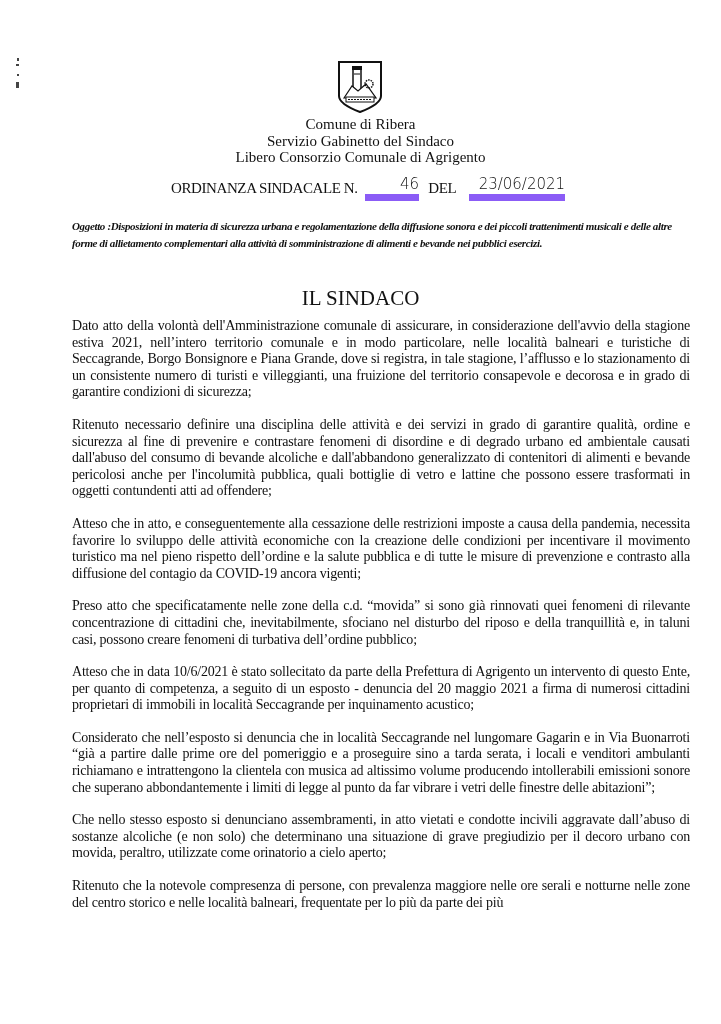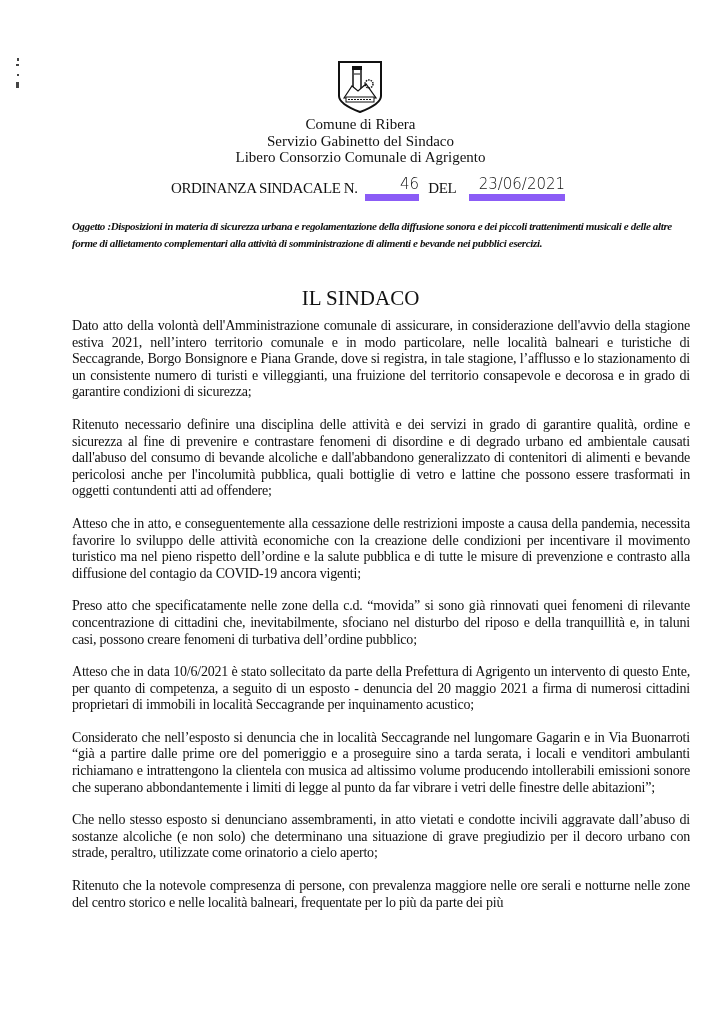--- a/index.html
+++ b/index.html
@@ -66,17 +66,17 @@
 
   <div class="title">IL SINDACO</div>
 
   <div class="body">
     <p>Dato atto della volontà dell'Amministrazione comunale di assicurare, in considerazione dell'avvio della stagione estiva 2021, nell’intero territorio comunale e in modo particolare, nelle località balneari e turistiche di Seccagrande, Borgo Bonsignore e Piana Grande, dove si registra, in tale stagione, l’afflusso e lo stazionamento di un consistente numero di turisti e villeggianti, una fruizione del territorio consapevole e decorosa e in grado di garantire condizioni di sicurezza;</p>
     <p>Ritenuto necessario definire una disciplina delle attività e dei servizi in grado di garantire qualità, ordine e sicurezza al fine di prevenire e contrastare fenomeni di disordine e di degrado urbano ed ambientale causati dall'abuso del consumo di bevande alcoliche e dall'abbandono generalizzato di contenitori di alimenti e bevande pericolosi anche per l'incolumità pubblica, quali bottiglie di vetro e lattine che possono essere trasformati in oggetti contundenti atti ad offendere;</p>
     <p>Atteso che in atto, e conseguentemente alla cessazione delle restrizioni imposte a causa della pandemia, necessita favorire lo sviluppo delle attività economiche con la creazione delle condizioni per incentivare il movimento turistico ma nel pieno rispetto dell’ordine e la salute pubblica e di tutte le misure di prevenzione e contrasto alla diffusione del contagio da COVID-19 ancora vigenti;</p>
     <p>Preso atto che specificatamente nelle zone della c.d. “movida” si sono già rinnovati quei fenomeni di rilevante concentrazione di cittadini che, inevitabilmente, sfociano nel disturbo del riposo e della tranquillità e, in taluni casi, possono creare fenomeni di turbativa dell’ordine pubblico;</p>
     <p>Atteso che in data 10/6/2021 è stato sollecitato da parte della Prefettura di Agrigento un intervento di questo Ente, per quanto di competenza, a seguito  di un esposto - denuncia del 20 maggio 2021 a firma di numerosi cittadini proprietari di immobili in località Seccagrande per inquinamento acustico;</p>
     <p>Considerato che nell’esposto si denuncia che in località Seccagrande nel lungomare Gagarin e in Via Buonarroti “già a partire dalle prime ore del pomeriggio e a proseguire sino a tarda serata, i locali e venditori ambulanti richiamano e intrattengono la clientela con musica ad altissimo volume producendo intollerabili emissioni sonore che superano abbondantemente i limiti di legge al punto da far vibrare i vetri delle finestre delle abitazioni”;</p>
-    <p>Che nello stesso esposto si denunciano assembramenti, in atto vietati e condotte incivili aggravate dall’abuso di sostanze alcoliche (e non solo) che determinano una situazione di grave pregiudizio per il decoro urbano con strade, peraltro, utilizzate come orinatorio a cielo aperto;</p>
+    <p>Che nello stesso esposto si denunciano assembramenti, in atto vietati e condotte incivili aggravate dall’abuso di sostanze alcoliche (e non solo) che determinano una situazione di grave pregiudizio per il decoro urbano con movida, peraltro, utilizzate come orinatorio a cielo aperto;</p>
     <p class="last">Ritenuto che la notevole compresenza di persone, con prevalenza maggiore nelle ore serali e notturne nelle zone del centro storico e nelle località balneari, frequentate per lo più da parte dei più</p>
   </div>
 
 </div>
 
 </body></html>

